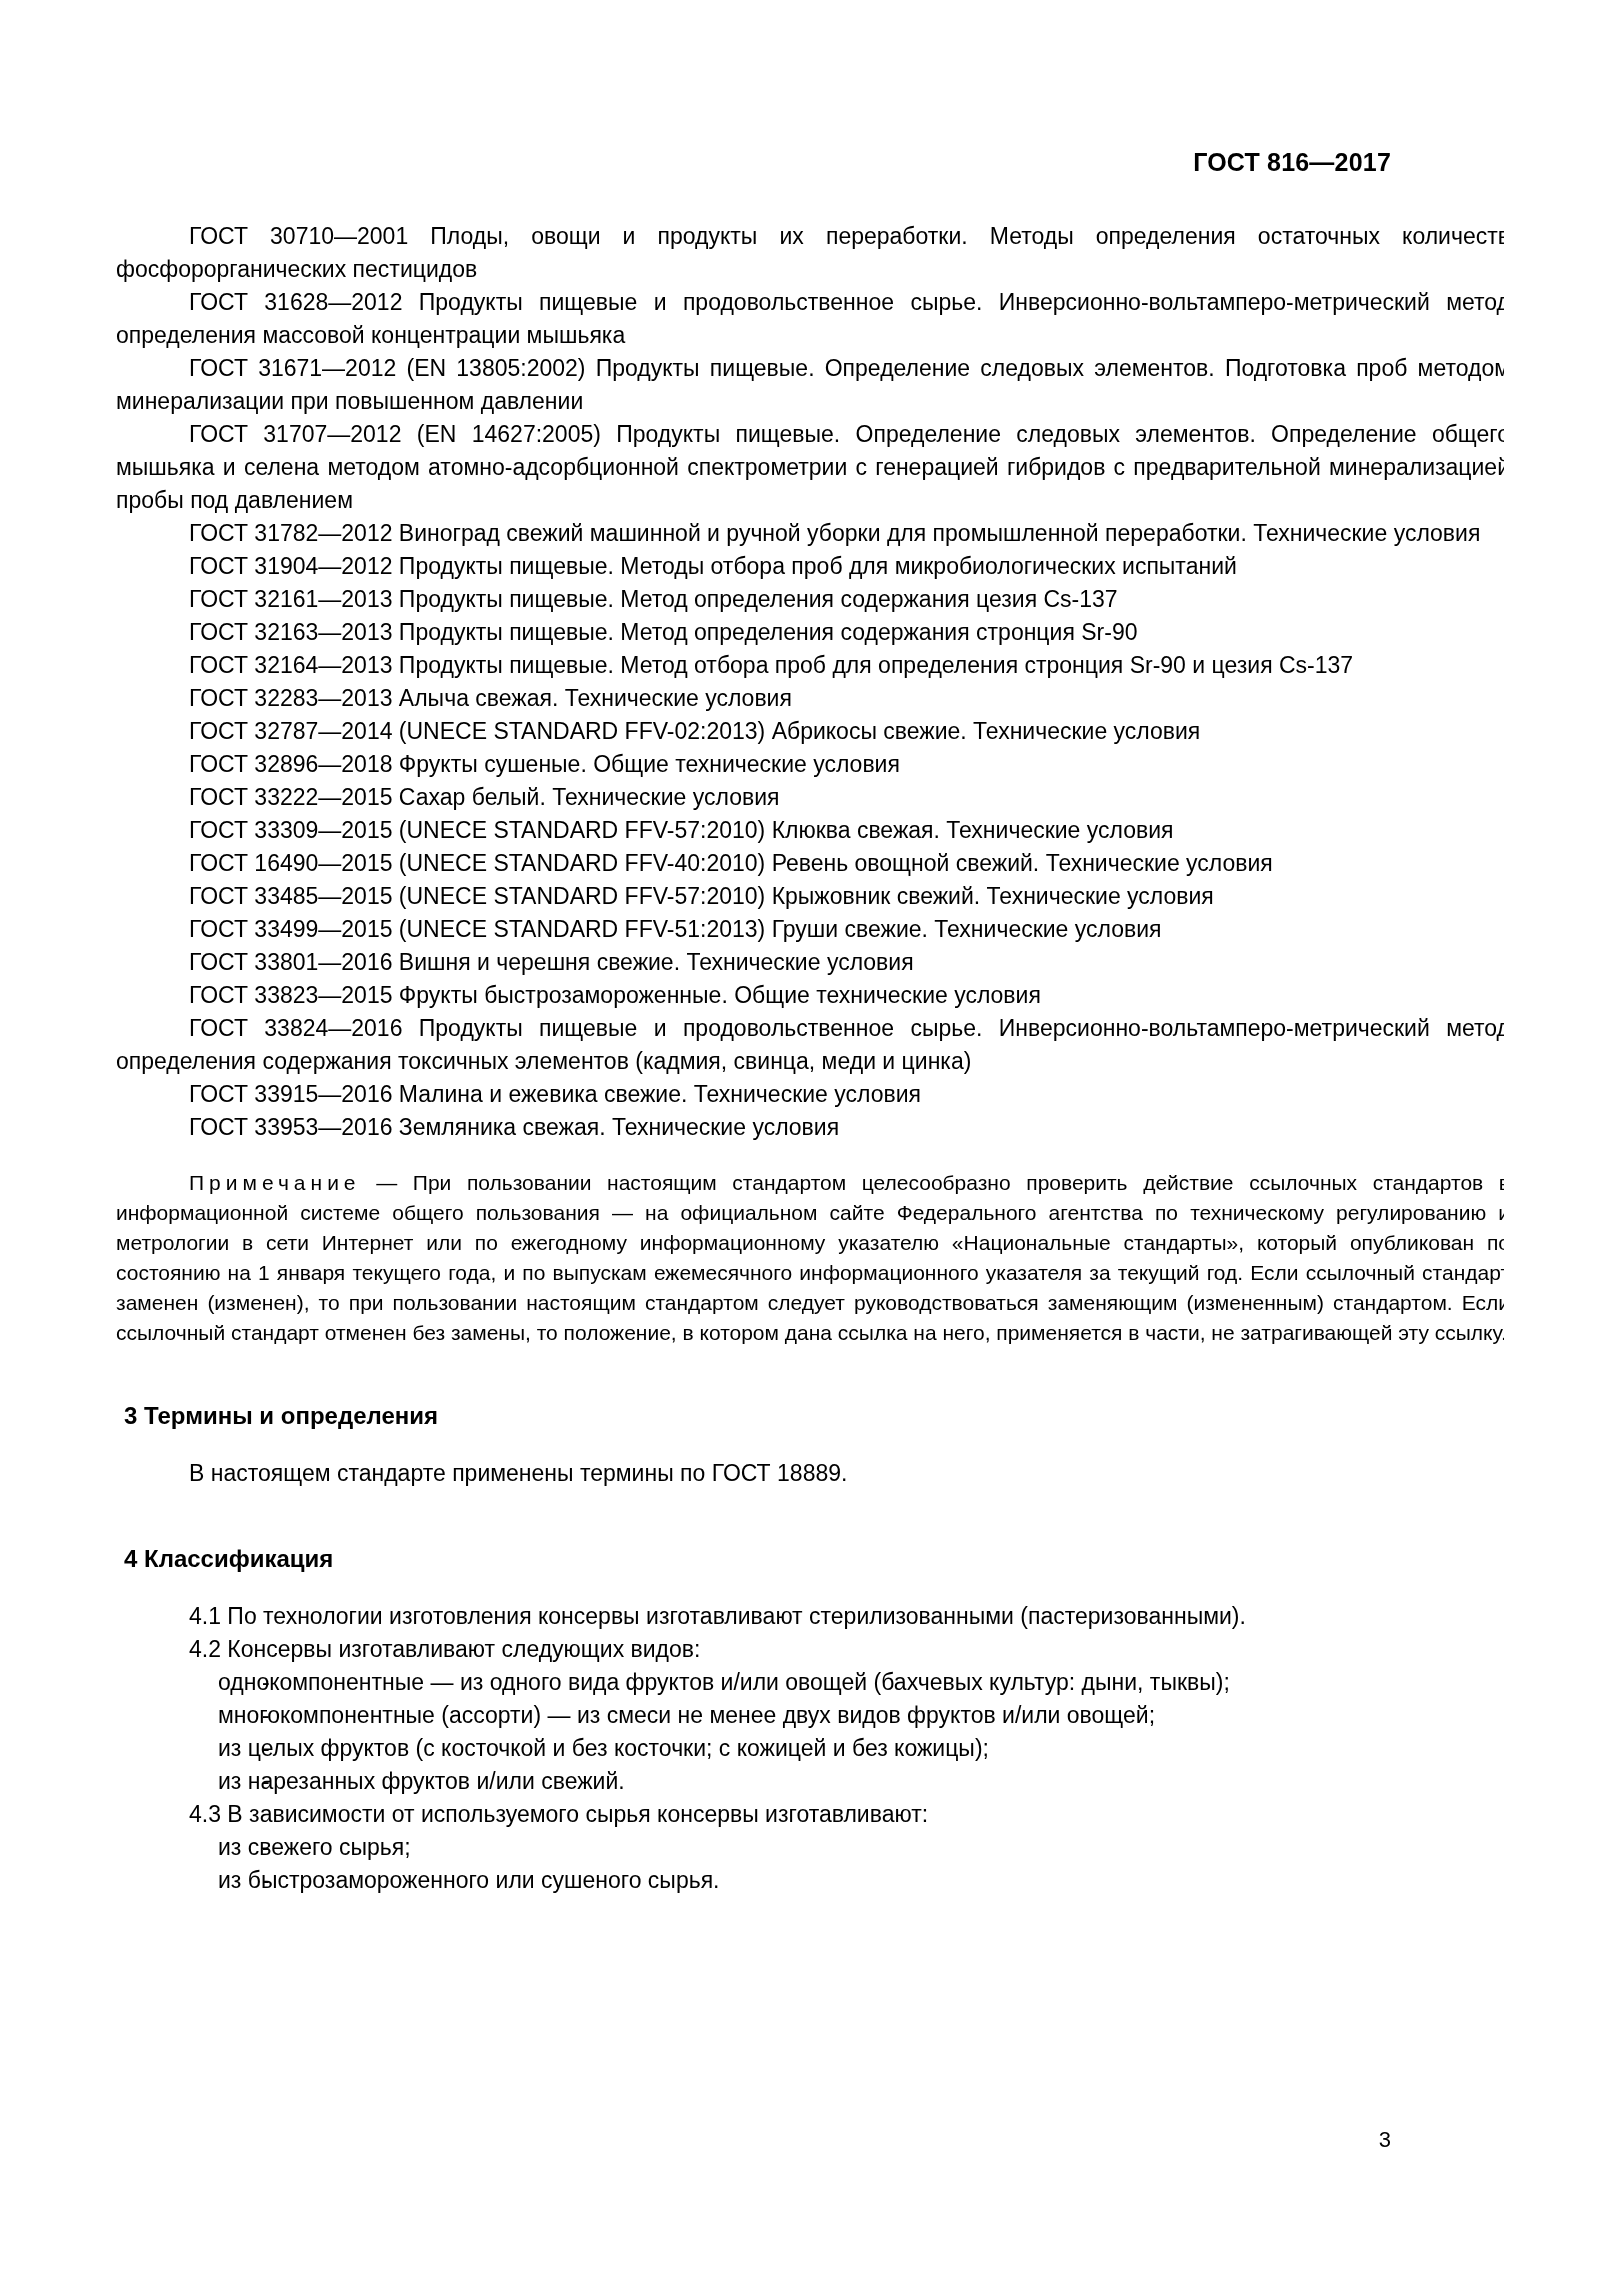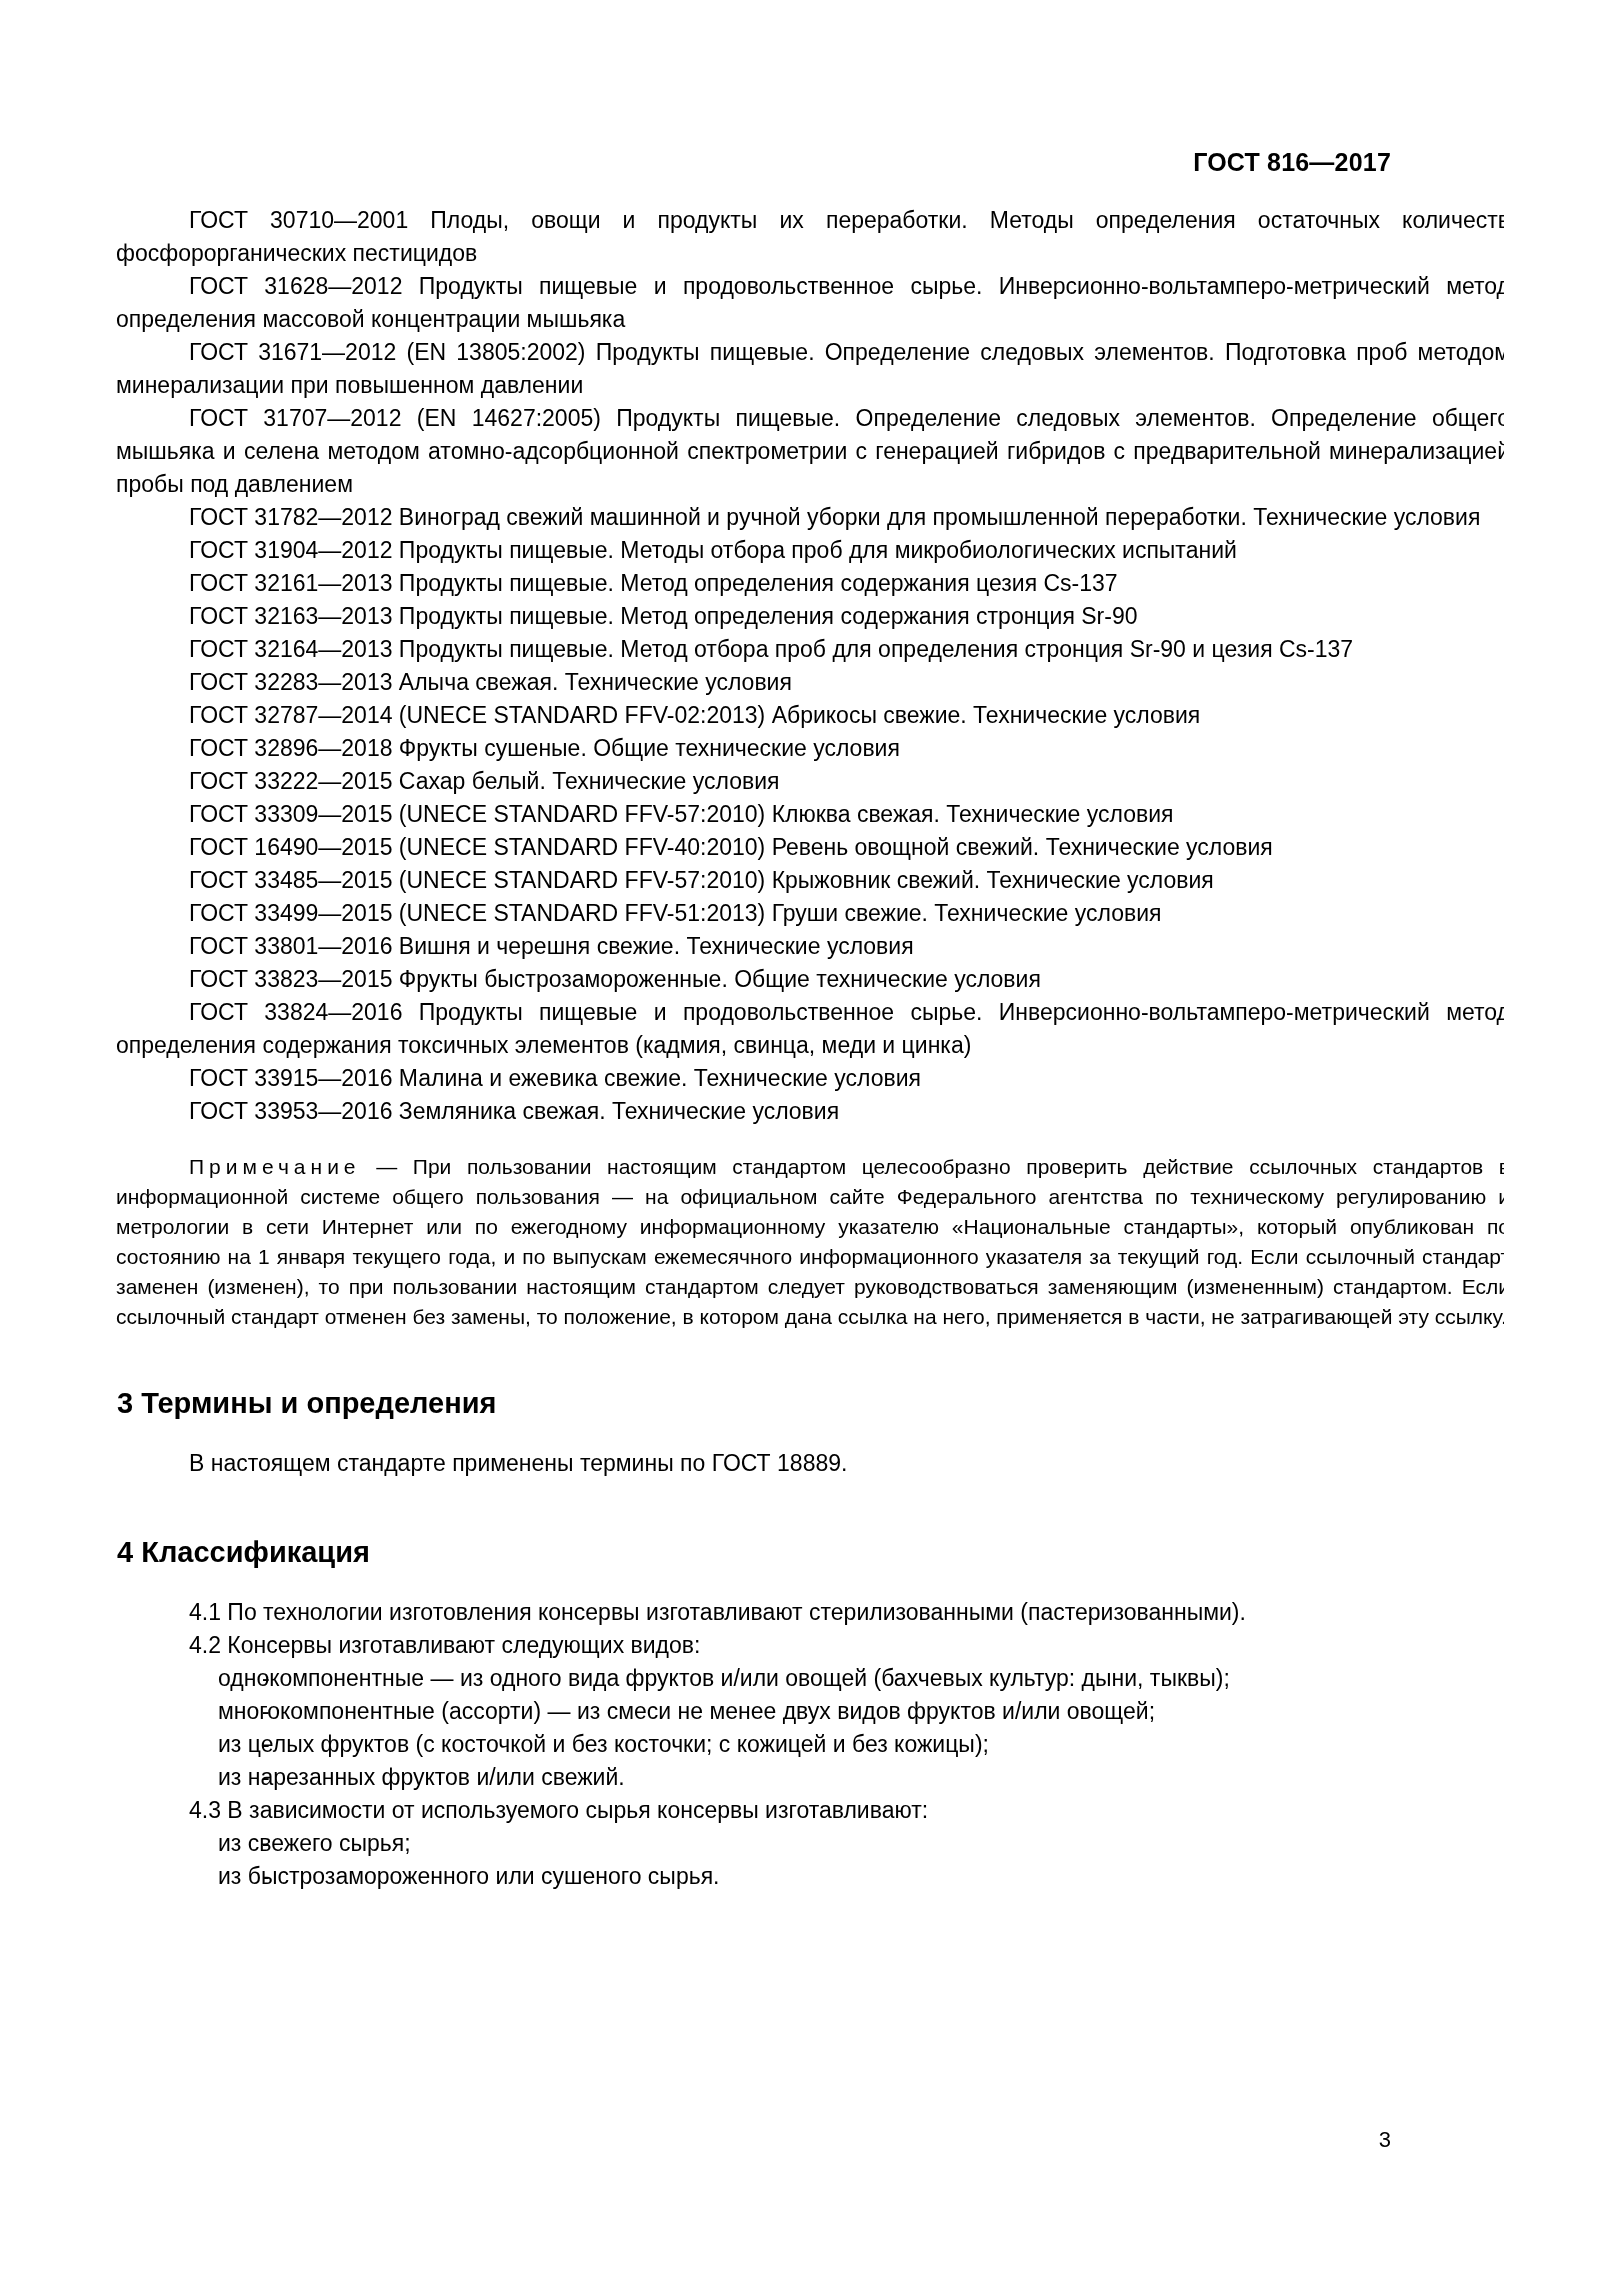--- a/index.html
+++ b/index.html
@@ -30,21 +30,21 @@
     text-align: right;
     font-size: 25px;
     font-weight: bold;
     letter-spacing: 0.2px;
     line-height: 1;
   }
 
   
   .content {
     position: absolute;
-    top: 204px;
+    top: 220px;
     left: 116px;
     width: 1394px;
   }
 
   p {
     margin: 0;
     font-size: 23px;
     line-height: 33px;
     text-align: justify;
     text-justify: inter-word;
@@ -68,22 +68,22 @@
     text-align: justify;
     text-justify: inter-word;
     text-indent: 73px;
   }
   .note-label {
     letter-spacing: 5px;
   }
 
   
   h2 {
-    margin: 1px;
-    font-size: 29px;
+    margin: 8px;
+    font-size: 24px;
     font-weight: bold;
     line-height: 1.2;
     text-indent: 0;
   }
   .h-terms { margin-top: 54px; }
   .h-class { margin-top: 55px; }
 
   .after-heading { margin-top: 26px; }
 
   p.para {

